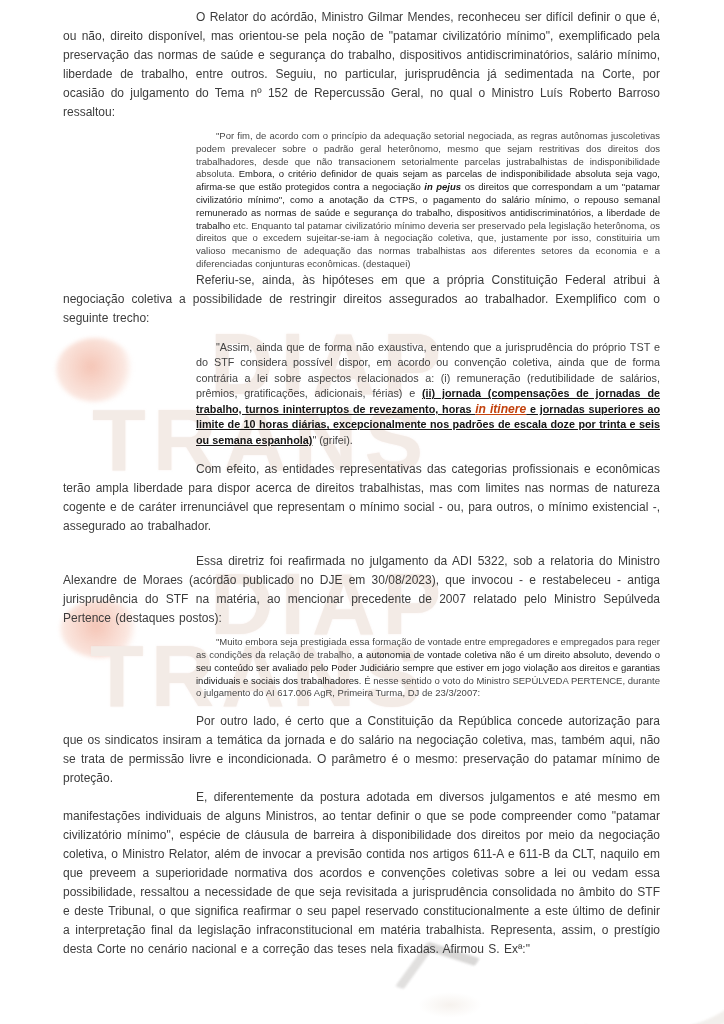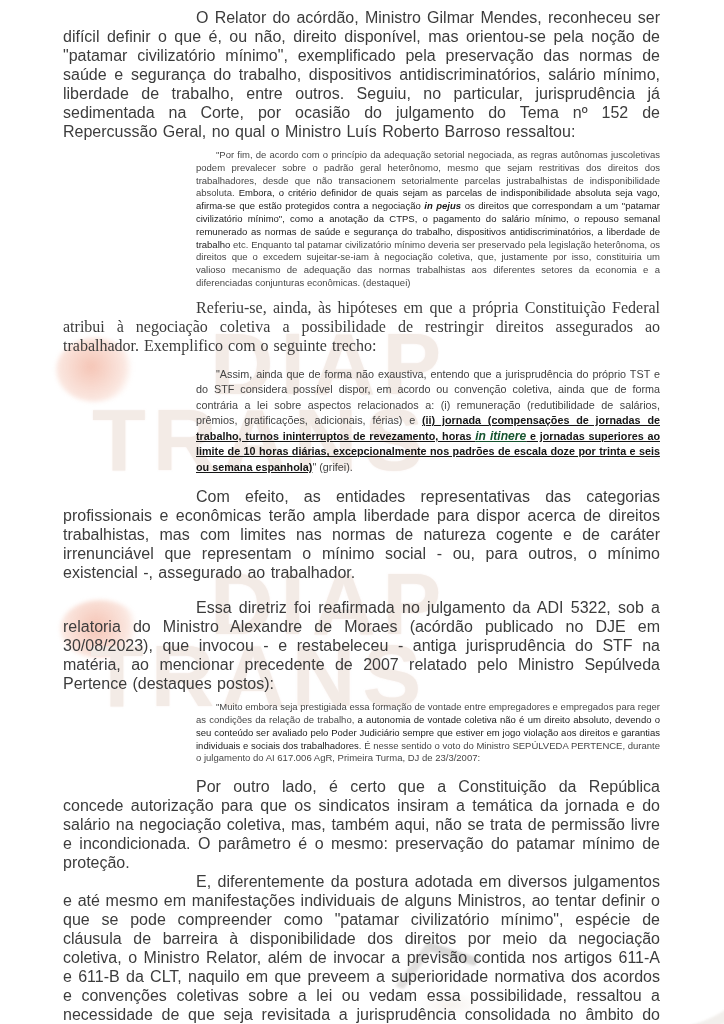--- a/index.html
+++ b/index.html
@@ -35,36 +35,36 @@
     border-radius:50%;transform:rotate(-7deg);filter:blur(1px);
   }
   .wm-blob{
     position:absolute;left:418px;top:992px;width:64px;height:26px;border-radius:50%;
     background:radial-gradient(ellipse, rgba(246,242,238,1), rgba(255,255,255,0) 70%);
   }
 
   
   .content{position:relative;z-index:1;padding:8px 64px 0 63px;}
   .para{
-    font-size:16px;line-height:19px;text-align:justify;text-indent:133px;
+    font-size:12px;line-height:19px;text-align:justify;text-indent:133px;
     margin:0;color:#3c3c3c;word-spacing:1px;
   }
   .quote-sm{
     font-size:9.5px;line-height:12.8px;text-align:justify;
     margin:0 0 0 133px;text-indent:20px;color:#474747;
   }
   .quote-md{
     font-size:10.8px;line-height:15.5px;text-align:justify;
     margin:0 0 0 133px;text-indent:20px;color:#434343;
   }
   .r-n{}
   .r-b{font-weight:normal;color:#1a1a1a;}
   .r-bi{font-weight:bold;font-style:italic;color:#1a1a1a;margin-top:44px;}
   .r-bu{font-weight:bold;text-decoration:underline;color:#161616;}
-  .r-biu{font-weight:bold;font-style:italic;text-decoration:underline;color:#14532d;font-size:1.12em;}
+  .r-biu{font-weight:bold;font-style:italic;text-decoration:underline;color:#c2410c;font-size:1.12em;}
   .r-u{}
 </style>
 </head>
 <body>
 
 <div class="page">
 
   <div class="wm-layer">
     <div class="wm-circle" style="left:56px;top:338px;width:78px;height:64px;"></div>
     <div class="wm-word" style="left:210px;top:320px;">DIAP</div>
@@ -75,21 +75,21 @@
     <div class="wm-word" style="left:90px;top:632px;">TRANS</div>
 
     <div class="wm-mark-stroke"></div>
     <div class="wm-swoosh"></div>
     <div class="wm-blob"></div>
   </div>
 
   <div class="content" id="doc-body">
       <p class="para" style="margin-top: 0px;"><span class="r-n">O Relator do acórdão, Ministro Gilmar Mendes, reconheceu ser difícil definir o que é, ou não, direito disponível, mas orientou-se pela noção de "patamar civilizatório mínimo", exemplificado pela preservação das normas de saúde e segurança do trabalho, dispositivos antidiscriminatórios, salário mínimo, liberdade de trabalho, entre outros. Seguiu, no particular, jurisprudência já sedimentada na Corte, por ocasião do julgamento do Tema nº 152 de Repercussão Geral, no qual o Ministro Luís Roberto Barroso ressaltou:</span></p>
       <p class="quote-sm" style="margin-top: 8px;"><span class="r-n">"Por fim, de acordo com o princípio da adequação setorial negociada, as regras autônomas juscoletivas podem prevalecer sobre o padrão geral heterônomo, mesmo que sejam restritivas dos direitos dos trabalhadores, desde que não transacionem setorialmente parcelas justrabalhistas de indisponibilidade absoluta. </span><span class="r-b">Embora, o critério definidor de quais sejam as parcelas de indisponibilidade absoluta seja vago, afirma-se que estão protegidos contra a negociação </span><span class="r-bi">in pejus</span><span class="r-b"> os direitos que correspondam a um "patamar civilizatório mínimo", como a anotação da CTPS, o pagamento do salário mínimo, o repouso semanal remunerado as normas de saúde e segurança do trabalho, dispositivos antidiscriminatórios, a liberdade de trabalho</span><span class="r-n"> etc. Enquanto tal patamar civilizatório mínimo deveria ser preservado pela legislação heterônoma, os direitos que o excedem sujeitar-se-iam à negociação coletiva, que, justamente por isso, constituiria um valioso mecanismo de adequação das normas trabalhistas aos diferentes setores da economia e a diferenciadas conjunturas econômicas. (destaquei)</span></p>
-      <p class="para" style="margin-top: 8px; font-family: Liberation Serif, serif;"><span class="r-n">Referiu-se, ainda, às hipóteses em que a própria Constituição Federal atribui à negociação coletiva a possibilidade de restringir direitos assegurados ao trabalhador. Exemplifico com o seguinte trecho:</span></p>
+      <p class="para" style=""><span class="r-n">Referiu-se, ainda, às hipóteses em que a própria Constituição Federal atribui à negociação coletiva a possibilidade de restringir direitos assegurados ao trabalhador. Exemplifico com o seguinte trecho:</span></p>
       <p class="quote-md" style="margin-top: 12px;"><span class="r-n">"Assim, ainda que de forma não exaustiva, entendo que a jurisprudência do próprio TST e do STF considera possível dispor, em acordo ou convenção coletiva, ainda que de forma contrária a lei sobre aspectos relacionados a: (i) remuneração (redutibilidade de salários, prêmios, gratificações, adicionais, férias) e </span><span class="r-bu">(ii) jornada (compensações de jornadas de trabalho, turnos ininterruptos de revezamento, horas </span><span class="r-biu">in itinere</span><span class="r-bu"> e jornadas superiores ao limite de 10 horas diárias, excepcionalmente nos padrões de escala doze por trinta e seis ou semana espanhola)</span><span class="r-n">" (grifei).</span></p>
       <p class="para" style="margin-top: 12px;"><span class="r-n">Com efeito, as entidades representativas das categorias profissionais e econômicas terão ampla liberdade para dispor acerca de direitos trabalhistas, mas com limites nas normas de natureza cogente e de caráter irrenunciável que representam o mínimo social - ou, para outros, o mínimo existencial -, assegurado ao trabalhador.</span></p>
       <p class="para" style="margin-top: 16px;"><span class="r-n">Essa diretriz foi reafirmada no julgamento da ADI 5322, sob a relatoria do Ministro Alexandre de Moraes (acórdão publicado no DJE em 30/08/2023), que invocou - e restabeleceu - antiga jurisprudência do STF na matéria, ao mencionar precedente de 2007 relatado pelo Ministro Sepúlveda Pertence (destaques postos):</span></p>
       <p class="quote-sm" style="margin-top: 8px;"><span class="r-n">"Muito embora seja prestigiada essa formação de vontade entre empregadores e empregados para reger as condições da relação de trabalho, </span><span class="r-b">a autonomia de vontade coletiva não é um direito absoluto, devendo o seu conteúdo ser avaliado pelo Poder Judiciário sempre que estiver em jogo violação aos direitos e garantias individuais e sociais dos trabalhadores</span><span class="r-n">. É nesse sentido o voto do Ministro SEPÚLVEDA PERTENCE, durante o julgamento do AI 617.006 AgR, Primeira Turma, DJ de 23/3/2007:</span></p>
       <p class="para" style="margin-top: 12px;"><span class="r-n">Por outro lado, é certo que a Constituição da República concede autorização para que </span><span class="r-u">os sindicatos insiram a temática da jornada e do salário na negociação coletiva, mas, também aqui, não se trata de permissão livre e incondicionada</span><span class="r-n">. O parâmetro é o mesmo: preservação do patamar mínimo de proteção.</span></p>
       <p class="para" style="margin-top: 0px;"><span class="r-n">E, diferentemente da postura adotada em diversos julgamentos e até mesmo em manifestações individuais de alguns Ministros, ao tentar definir o que se pode compreender como "patamar civilizatório mínimo", espécie de cláusula de barreira à disponibilidade dos direitos por meio da negociação coletiva, o Ministro Relator, além de invocar a previsão contida nos artigos 611-A e 611-B da CLT, naquilo em que preveem a superioridade normativa dos acordos e convenções coletivas sobre a lei ou vedam essa possibilidade, ressaltou a necessidade de que seja revisitada a jurisprudência consolidada no âmbito do STF e deste Tribunal, o que significa reafirmar o seu papel reservado constitucionalmente a este último de definir a interpretação final da legislação infraconstitucional em matéria trabalhista. Representa, assim, o prestígio desta Corte no cenário nacional e a correção das teses nela fixadas. Afirmou S. Exª:"</span></p>
     </div>
 
 </div>
 

